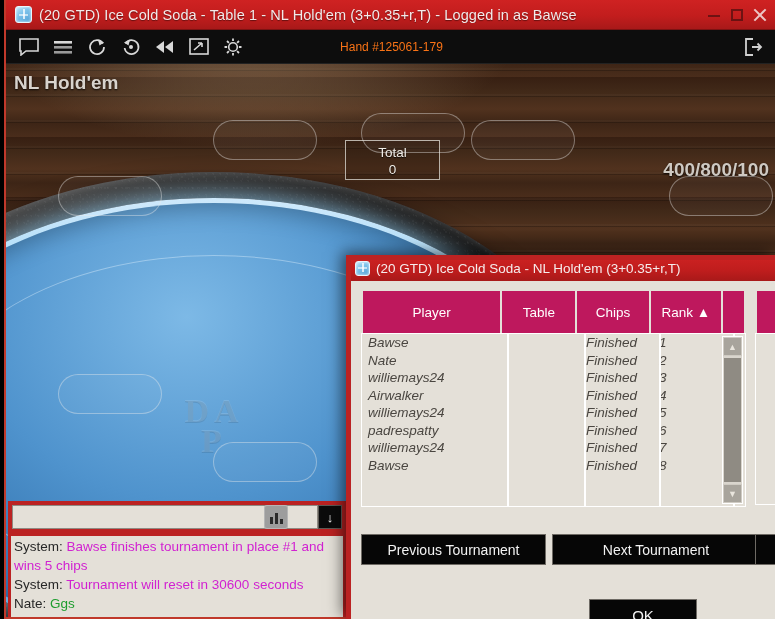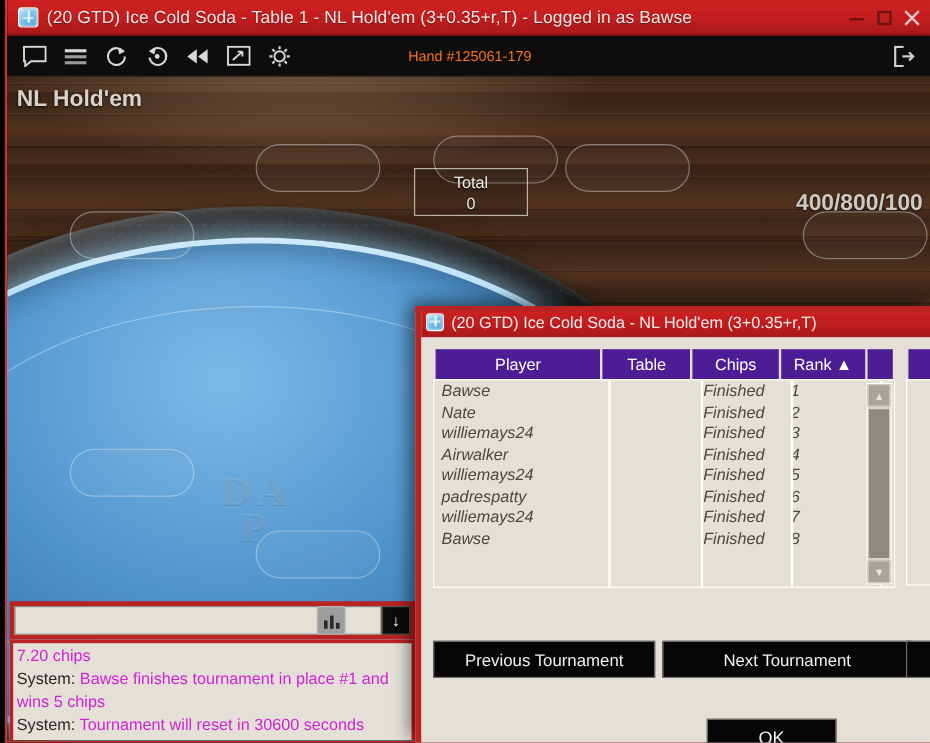--- a/index.html
+++ b/index.html
@@ -212,22 +212,22 @@
 
   .grid-panel {
     position:absolute; top:10px; height:200px;
     background:#e4e0d8;
   }
   .gp-main { left:10px; width:385px; }
   .gp-side { left:404px; width:60px; }
 
   table.results { border-collapse:separate; border-spacing:2px 0; width:100%; }
   table.results th {
-    background:#4c1d95; color:#fff; font-weight:normal;
-    font-size:13.5px; height:25px; padding:0 4px;
+    background:#be185d; color:#fff; font-weight:normal;
+    font-size:13.5px; height:42px; padding:0 4px;
     border:0;
   }
   .tbl-outer { border:1px solid #fff; background:#e4e0d8; }
   .rows { position:relative; height:172px; overflow:hidden; }
   .rowline { display:flex; height:17.5px; align-items:center; font-size:13.5px; color:#4a4641;font-style:italic; }
   .c-player { width:143px; padding-left:6px; }
   .c-table  { width:75px; padding-left:6px; }
   .c-chips  { width:73px; padding-left:6px; }
   .c-rank   { width:72px; padding-left:6px; }
   .colsep { position:absolute; top:0; bottom:0; width:2px; background:#fff; }
@@ -372,23 +372,20 @@
         <div class="chat-arrow">↓</div>
       </div>
       <div class="stats-icon">
         <i style="height:7px"></i>
           <i style="height:11px"></i>
           <i style="height:5px"></i>
       </div>
 
       <div class="chatlog">
         <div class="msg">
-          <span class="sys-txt">7.20 chips</span>
-        </div>
-        <div class="msg">
           <span class="who">System:</span>
           <span class="sys-txt">Bawse finishes tournament in place #1 and wins 5 chips</span>
         </div>
         <div class="msg">
           <span class="who">System:</span>
           <span class="sys-txt">Tournament will reset in 30600 seconds</span>
         </div>
         <div class="msg">
           <span class="who">Nate:</span>
           <span class="grn">Ggs</span>

